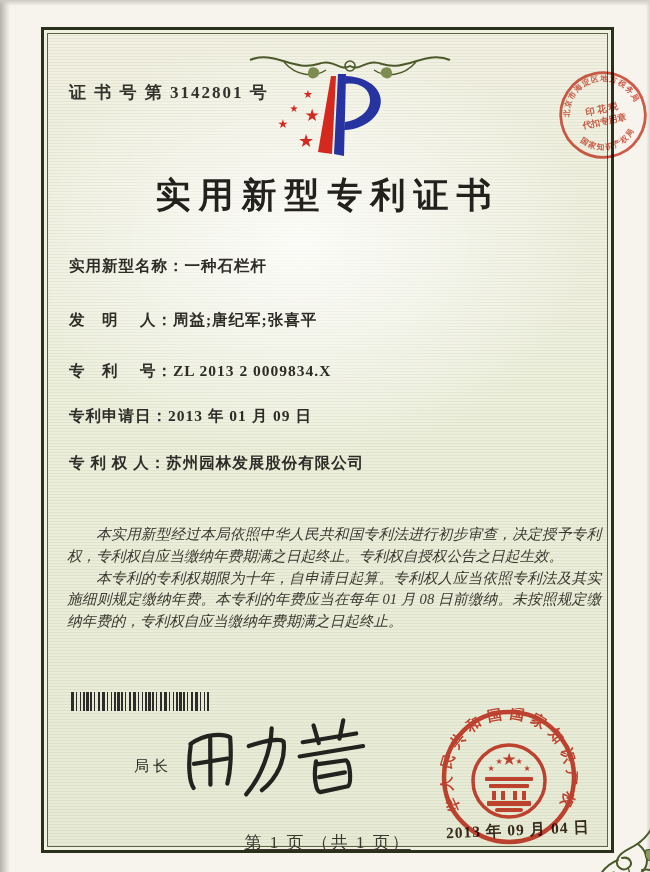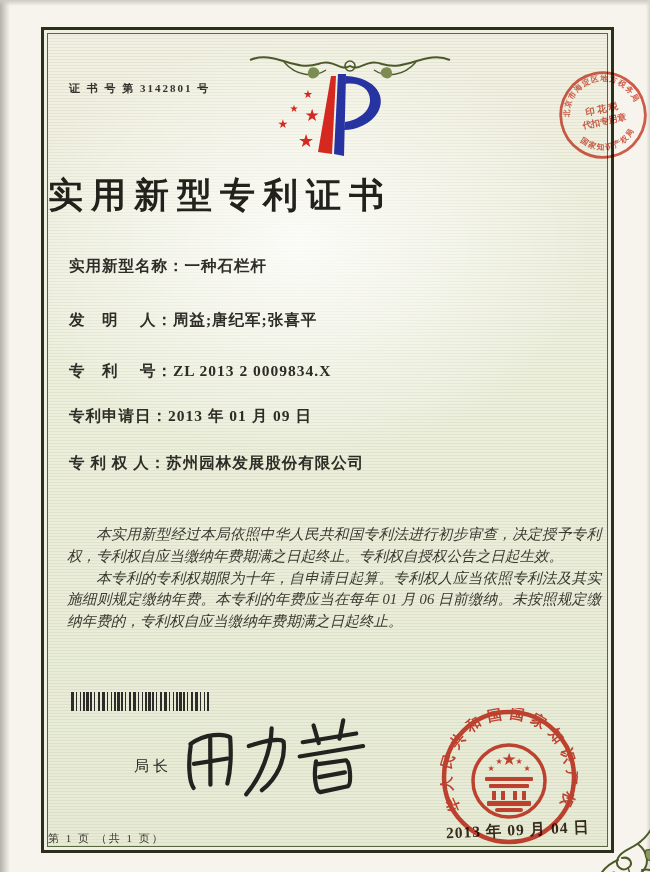--- a/index.html
+++ b/index.html
@@ -22,36 +22,36 @@
   }
   .frame-inner{
     position:absolute;left:3px;top:3px;right:3px;bottom:3px;
     border:1px solid #5a6640;
     background:
       radial-gradient(ellipse 420px 300px at 45% 26%, rgba(255,255,255,.8), rgba(255,255,255,0) 70%),
       repeating-linear-gradient(0deg, rgba(140,160,110,.13) 0 1px, rgba(255,255,255,0) 1px 3px),
       linear-gradient(180deg,#f1f0e2 0%,#edefdd 45%,#e7ead5 100%);
   }
   .t{position:absolute;color:#2a2823;}
-  .cert-no{left:21px;top:47px;font-size:11px;letter-spacing:2px;font-weight:600;color:#33312b;}
+  .cert-no{left:21px;top:47px;font-size:17px;letter-spacing:2px;font-weight:600;color:#33312b;}
   .logo{left:208px;top:30px;width:152px;height:112px;}
-  .title{left:0;top:138px;width:100%;text-align:left;font-size:35px;font-weight:600;
+  .title{left:0;top:138px;width:100%;text-align:center;font-size:35px;font-weight:600;
     letter-spacing:8px;color:#23211c;}
   .field{left:21px;font-size:15.5px;font-weight:600;letter-spacing:1px;color:#2e2c26;white-space:pre;}
   .f0{top:222px}.f1{top:276px}.f2{top:327px}.f3{top:372px}.f4{top:419px}.f5{top:461px}
   .body-text{left:19px;top:490px;width:534px;font-size:14.6px;line-height:21.8px;
     font-style:italic;color:#3a382f;text-align:justify;}
   .body-text p{margin:0;text-indent:2em;}
   .barcode{left:23px;top:658px;height:19px;display:flex;align-items:stretch;}
   .barcode span{display:block;height:100%;}
   .bar{background:#2e2c29;}
   .gap{background:transparent;}
   .signer-title{left:86px;top:723px;font-size:15px;letter-spacing:4px;color:#2b2924;}
   .signature{left:130px;top:680px;width:200px;height:95px;}
-  .footer{left:0;top:797px;width:100%;font-size:11px;letter-spacing:2px;color:#3a382f;}
+  .footer{left:0;top:797px;width:100%;text-align:center;font-size:17px;letter-spacing:2px;color:#3a382f;text-decoration:underline;}
   
   .seal{position:absolute;mix-blend-mode:multiply;}
   .seal-tax{left:508px;top:34px;width:94px;height:94px;transform:rotate(-12deg);opacity:.88;}
   .seal-main{left:392px;top:674px;width:138px;height:138px;opacity:.93;}
   .seal-date{position:absolute;left:398px;top:786px;width:150px;font-size:15.5px;font-weight:700;
     letter-spacing:1px;color:#3b2d20;transform:rotate(-2.5deg);mix-blend-mode:multiply;}
   .ornament{position:absolute;}
   .orn-top{left:196px;top:12px;width:212px;height:42px;}
   .orn-corner{left:544px;top:738px;width:72px;height:118px;}
 </style>
@@ -84,21 +84,21 @@
       <div class="t title">实用新型专利证书</div>
 
       <div class="t field f1"><span>发　明　 人：</span><span>周益;唐纪军;张喜平</span></div>
       <div class="t field f0"><span>实用新型名称：</span><span>一种石栏杆</span></div>
       <div class="t field f2"><span>专　利　 号：</span><span>ZL 2013 2 0009834.X</span></div>
       <div class="t field f3"><span>专利申请日：</span><span>2013 年 01 月 09 日</span></div>
       <div class="t field f4"><span>专 利 权 人：</span><span>苏州园林发展股份有限公司</span></div>
 
       <div class="t body-text">
         <p>本实用新型经过本局依照中华人民共和国专利法进行初步审查，决定授予专利权，专利权自应当缴纳年费期满之日起终止。专利权自授权公告之日起生效。</p>
-        <p>本专利的专利权期限为十年，自申请日起算。专利权人应当依照专利法及其实施细则规定缴纳年费。本专利的年费应当在每年 01 月 06 日前缴纳。未按照规定缴纳年费的，专利权自应当缴纳年费期满之日起终止。</p>
+        <p>本专利的专利权期限为十年，自申请日起算。专利权人应当依照专利法及其实施细则规定缴纳年费。本专利的年费应当在每年 01 月 08 日前缴纳。未按照规定缴纳年费的，专利权自应当缴纳年费期满之日起终止。</p>
       </div>
 
       <div class="t barcode" id="barcode">
           <span class="bar" style="width: 3px;"></span>
           <span class="gap" style="width: 2px;"></span>
           <span class="bar" style="width: 1px;"></span>
           <span class="gap" style="width: 3px;"></span>
           <span class="bar" style="width: 1px;"></span>
           <span class="gap" style="width: 2px;"></span>
           <span class="bar" style="width: 2px;"></span>

